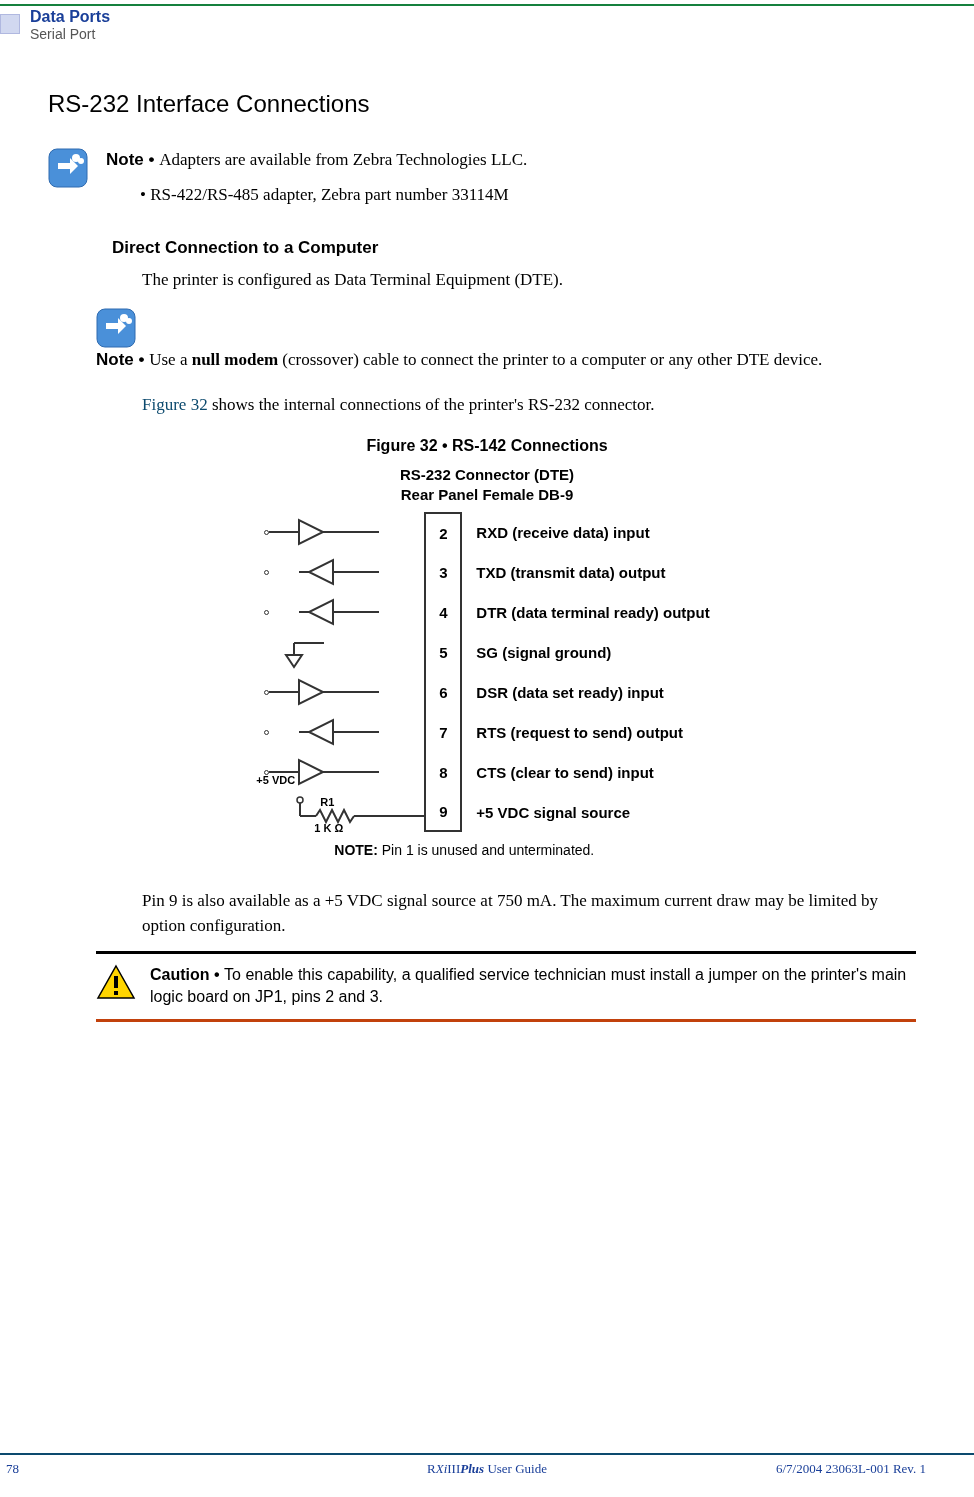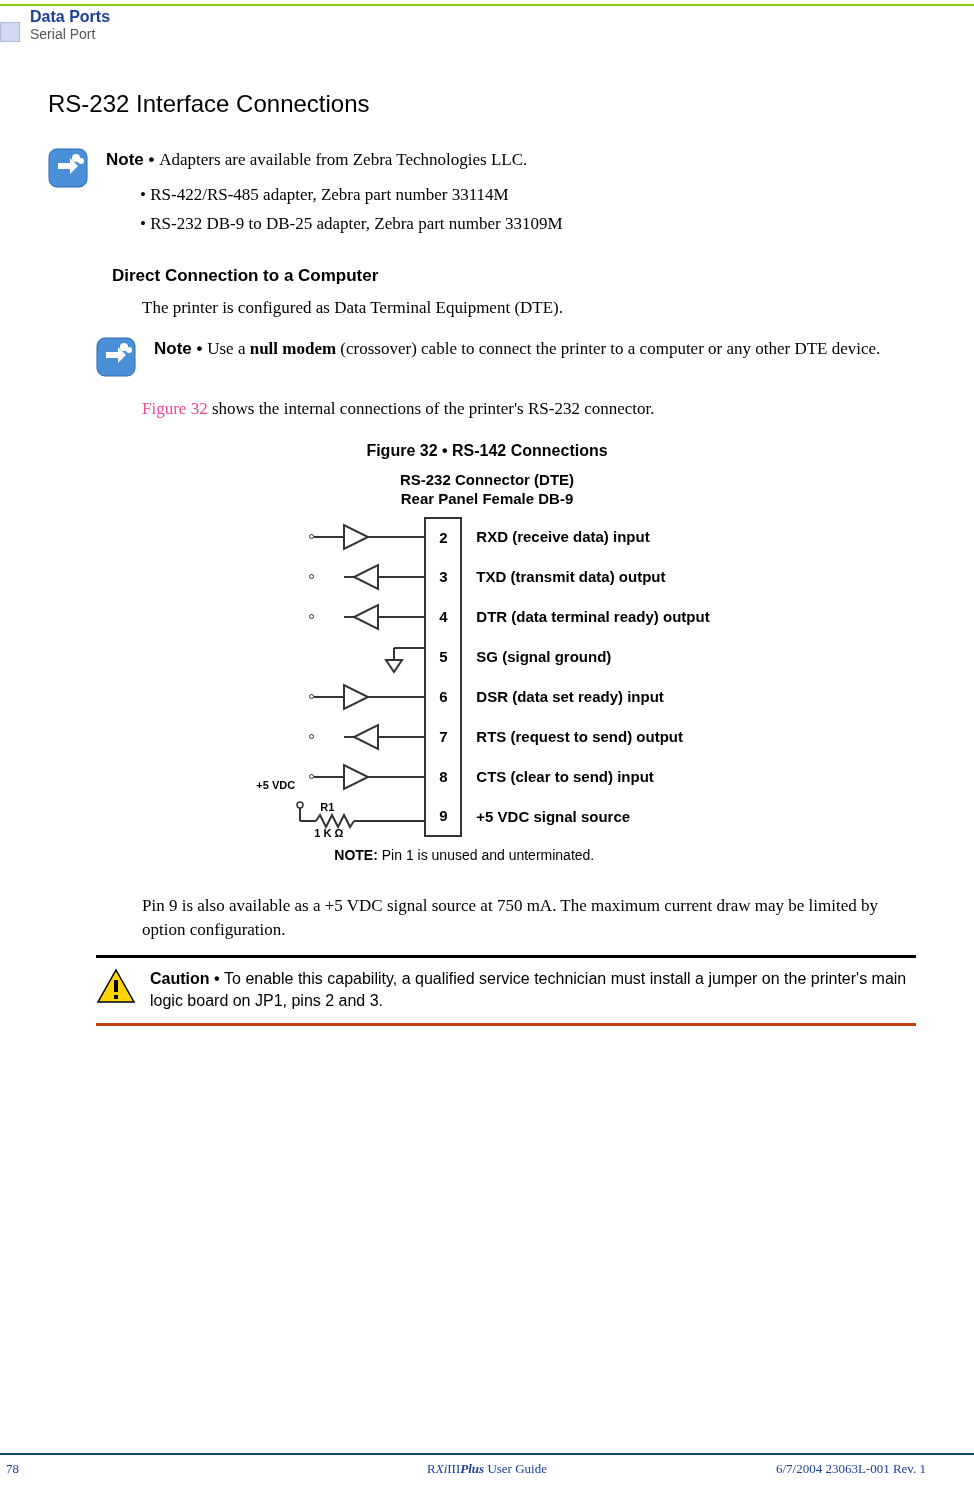--- a/index.html
+++ b/index.html
@@ -6,22 +6,22 @@
     body {
       font-family: Georgia, 'Times New Roman', serif;
       color: #000;
       background: #fff;
       width: 974px;
       height: 1497px;
       position: relative;
     }
     .header-bar {
       display: flex;
-      align-items: flex-end;
-      border-top: 2px solid #84cc16;
+      align-items: center;
+      border-top: 2px solid #15803d;
       margin-top: 4px;
     }
     .header-square {
       width: 20px;
       height: 20px;
       background: #d1d8f0;
       border: 1px solid #b0b8e0;
       margin-right: 10px;
       flex-shrink: 0;
     }
@@ -76,21 +76,21 @@
     .bullets { margin-left: 34px; margin-top: 8px; }
     .bullets li { font-size: 17px; line-height: 1.7; list-style: none; }
     .bullets li::before { content: "• "; }
     .body-text {
       font-size: 17px;
       line-height: 1.45;
       margin-left: 94px;
       margin-right: 10px;
       margin-bottom: 12px;
     }
-    .body-text .xref { color: #ec4899; }
+    .body-text .xref { color: #0c4a6e; }
     .figure-caption {
       font-family: Arial, Helvetica, sans-serif;
       font-weight: bold;
       font-size: 16px;
       text-align: center;
       margin: 20px 0 10px 0;
     }
     .diagram-wrap { text-align: center; margin-bottom: 30px; }
     .diagram { display: inline-block; text-align: left; }
     .diag-header {
@@ -105,21 +105,21 @@
       display: flex;
       align-items: center;
       height: 40px;
     }
     .diag-left {
       width: 160px;
       position: relative;
       height: 100%;
       display: flex;
       align-items: center;
-      justify-content: flex-end;
+      justify-content: flex-start;
     }
     .diag-pin {
       width: 38px;
       height: 40px;
       border-left: 2px solid #333;
       border-right: 2px solid #333;
       display: flex;
       align-items: center;
       justify-content: center;
       font-family: Arial, Helvetica, sans-serif;
@@ -210,29 +210,28 @@
           <rect x="1" y="1" width="38" height="38" rx="8" fill="#4a90d9" stroke="#2f6bb0"></rect>
           <path d="M10 15 L22 15 L22 10 L30 18 L22 26 L22 21 L10 21 Z" fill="#fff"></path>
           <circle cx="28" cy="10" r="4" fill="#fff"></circle>
           <circle cx="33" cy="13" r="3" fill="#fff"></circle>
         </svg>
     </div>
     <div class="note-body">
       <div class="note-text"><span class="note-label">Note • </span><span>Adapters are available from Zebra Technologies LLC.</span></div>
       <ul class="bullets">
         <li>RS-422/RS-485 adapter, Zebra part number 33114M</li>
-        <li>RS-232 DB-9 to DB-25 adapter, Zebra part number 33109M</li>
       </ul>
     </div>
   </div>
 
   <h2>Direct Connection to a Computer</h2>
   <p class="body-text">The printer is configured as Data Terminal Equipment (DTE).</p>
 
-  <div class="note-block" style="margin-left:48px; margin-top:16px;">
+  <div class="note-block" style="margin-left:48px; margin-top:16px;flex-direction:column;">
     <div class="note-icon">
       <svg viewBox="0 0 40 40">
           <rect x="1" y="1" width="38" height="38" rx="8" fill="#4a90d9" stroke="#2f6bb0"></rect>
           <path d="M10 15 L22 15 L22 10 L30 18 L22 26 L22 21 L10 21 Z" fill="#fff"></path>
           <circle cx="28" cy="10" r="4" fill="#fff"></circle>
           <circle cx="33" cy="13" r="3" fill="#fff"></circle>
         </svg>
     </div>
     <div class="note-body">
       <div class="note-text"><span class="note-label">Note • </span><span>Use a </span><b>null modem</b><span> (crossover) cable to connect the printer to a computer or any other DTE device.</span></div>

